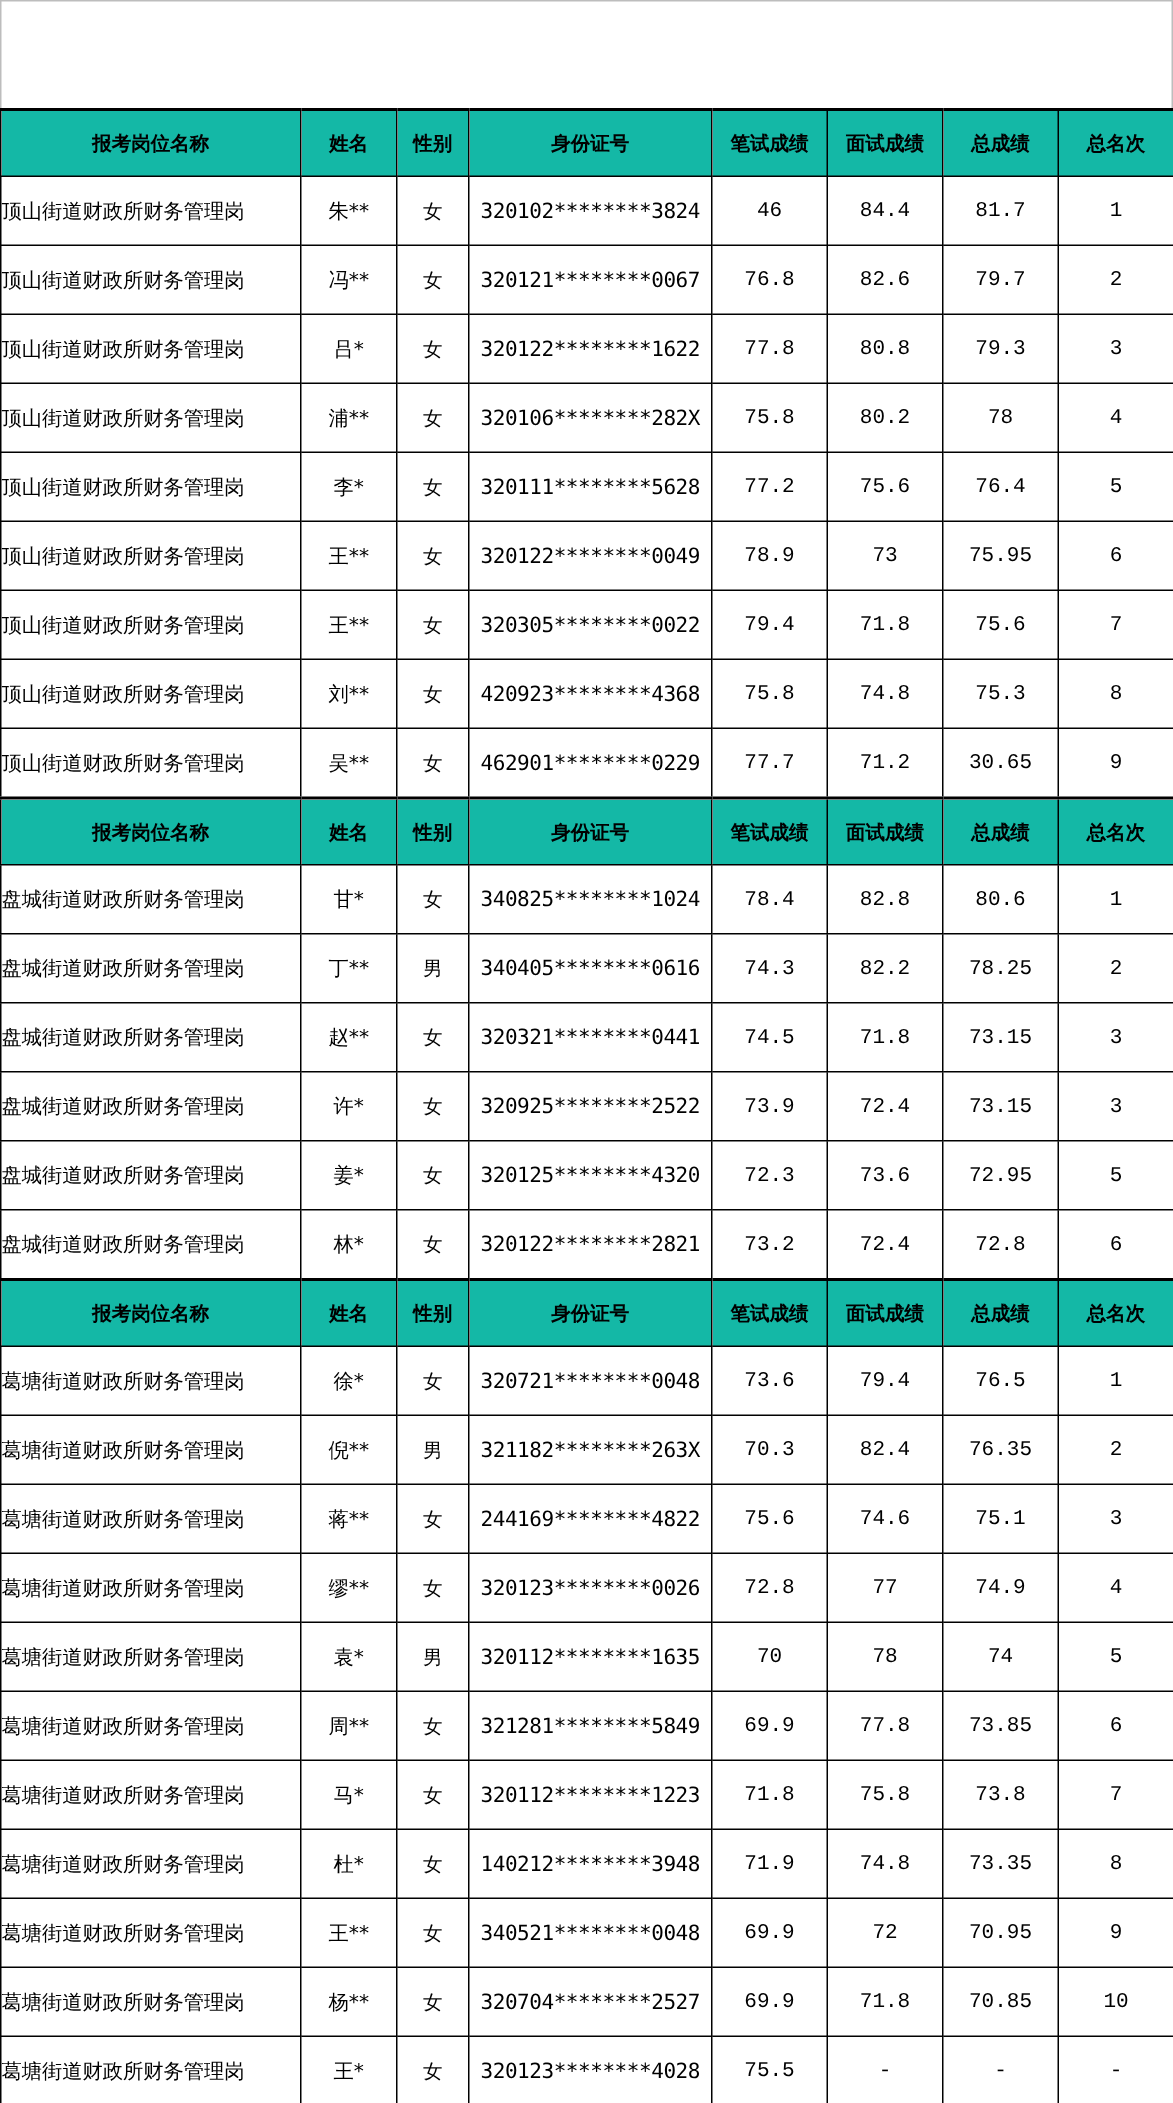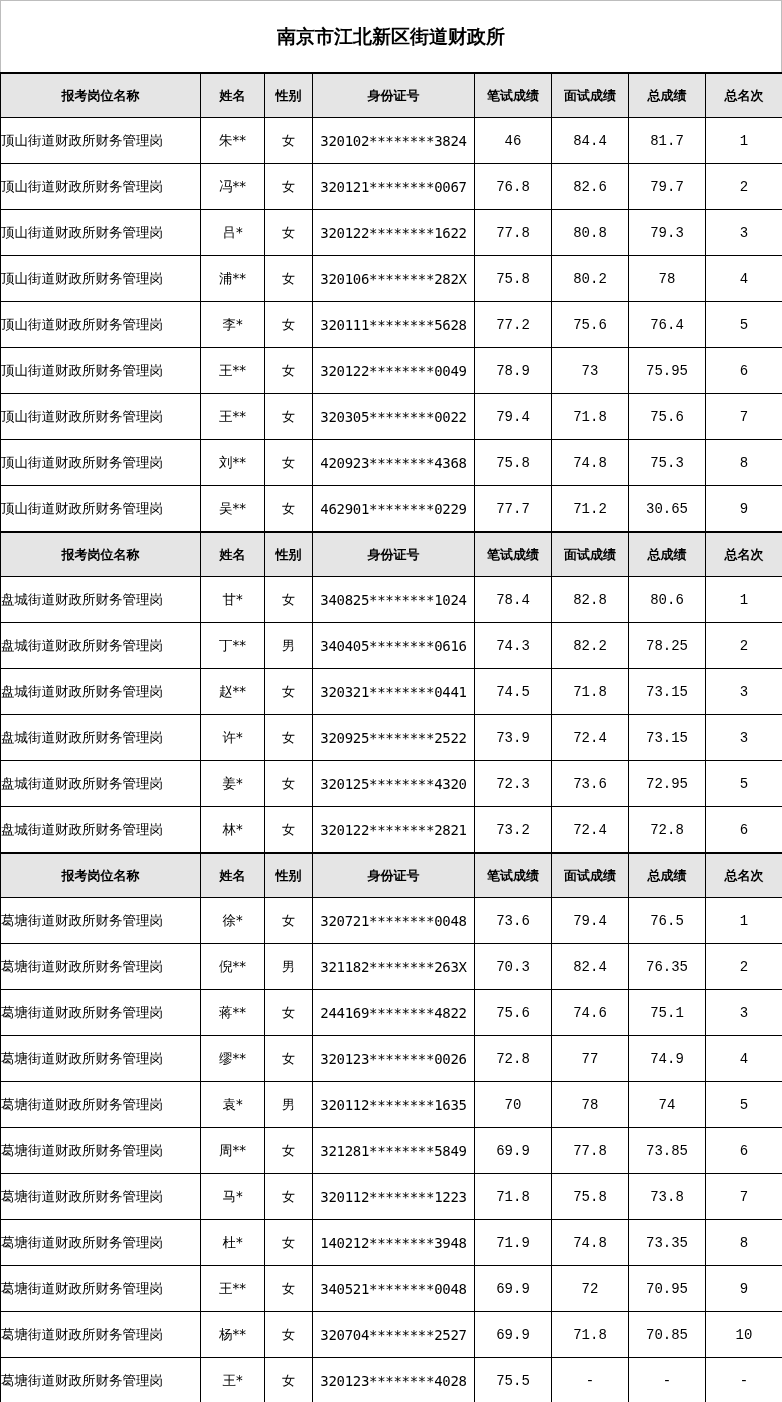--- a/index.html
+++ b/index.html
@@ -1,34 +1,33 @@
 <!DOCTYPE html>
 <html><head>
 <meta charset="utf-8">
 <style>
   html, body { margin: 0; padding: 0; background: #ffffff; }
   body { width: 782px; height: 1402px; overflow: hidden; font-family: "DejaVu Sans", sans-serif; color: #000; }
   .title-block { height: 72px; box-sizing: border-box; border: 1px solid #bdbdbd; border-bottom: none; display: flex; flex-direction: column; justify-content: center; align-items: center; }
   .title-line { font-weight: bold; font-size: 19px; line-height: 27px; letter-spacing: 0px; }
   table { border-collapse: collapse; width: 782px; table-layout: fixed; }
   td, th { border: 1px solid #000; text-align: center; vertical-align: middle; padding: 0; overflow: hidden; white-space: nowrap; }
-  th { background: #e5e5e5; font-weight: bold; font-size: 13px; height: 43px; margin-left: 30px; }
+  th { background: #14b8a6; font-weight: bold; font-size: 13px; height: 43px; margin-left: 30px; }
   tr.section-header th { border-top: 2px solid #000; }
   td { height: 45px; font-size: 13px; }
   td.post { text-align: left; padding-left: 0; font-size: 13.5px; }
   td.id { font-family: "DejaVu Sans Mono", monospace; font-size: 14px; letter-spacing: -0.3px; }
   td.num { font-family: "Liberation Mono", monospace; font-size: 14px; }
   td.name { font-size: 13.5px; }
   table.last tr:last-child td { border-bottom: 2px solid #000; }
 </style>
 </head>
 <body>
 
 <div class="title-block">
-  <div class="title-line">南京市江北新区街道财政所</div>
 </div>
 
 <table class="last" id="results-table">
   <colgroup>
     <col style="width:200px">
       <col style="width:64px">
       <col style="width:48px">
       <col style="width:162px">
     <col style="width:77px">
       <col style="width:77px">

